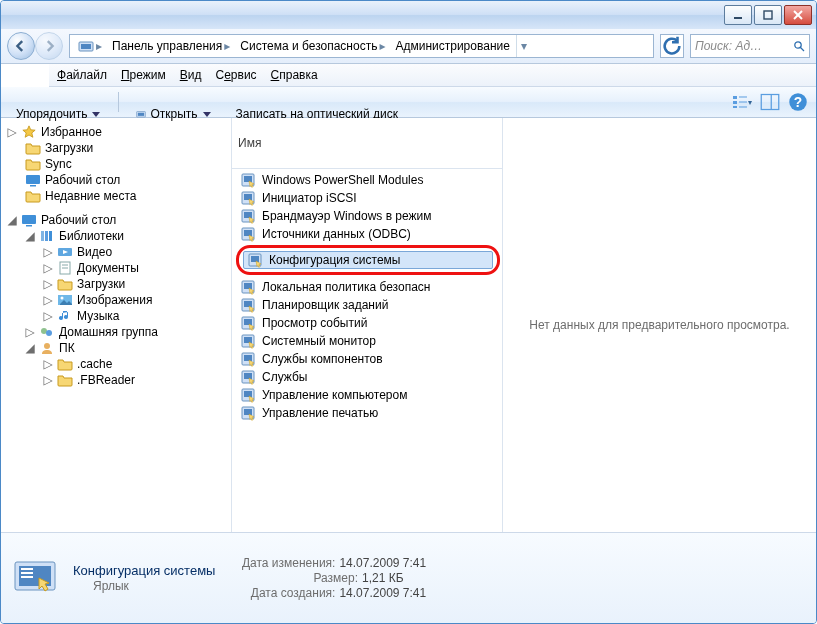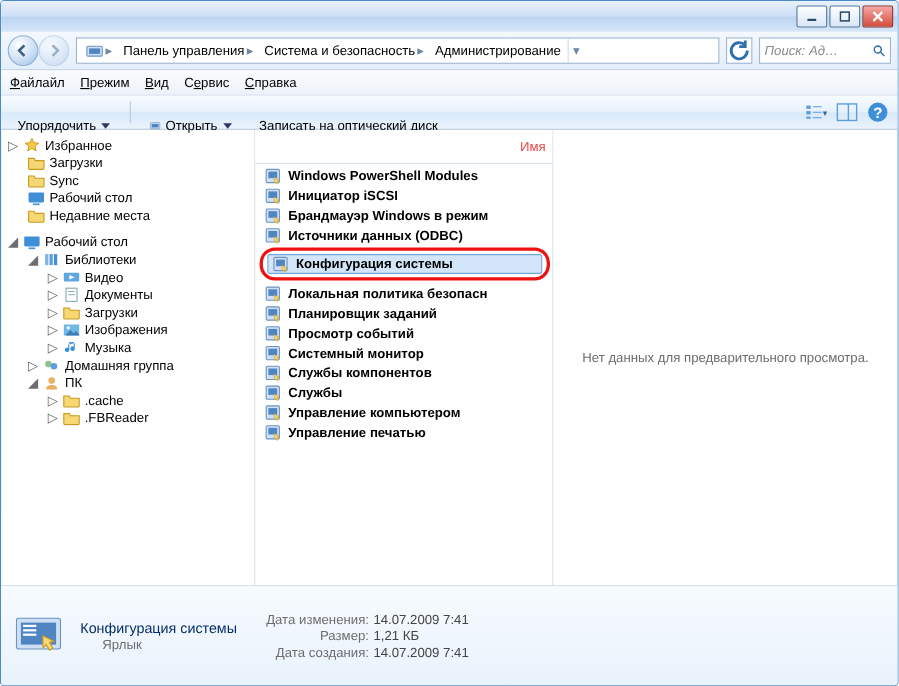--- a/index.html
+++ b/index.html
@@ -16,59 +16,59 @@
   .navcircle.disabled{opacity:.45;}
   .navcircle svg{width:12px;height:12px;}
   .breadcrumb{flex:1;height:22px;border:1px solid #9bb5d2;background:#fff;display:flex;align-items:center;padding:0 4px;gap:2px;}
   .bc-seg{display:flex;align-items:center;gap:2px;padding:0 4px;cursor:default;white-space:nowrap;}
   .bc-chev{color:#6b87a4;}
   .bc-drop{width:14px;display:flex;justify-content:center;color:#6b87a4;border-left:1px solid #cfdde9;height:100%;align-items:center;}
   .refresh{width:22px;height:22px;border:1px solid #9bb5d2;background:#fff;display:flex;align-items:center;justify-content:center;color:#2f6fb0;cursor:default;}
   .search{width:110px;height:22px;border:1px solid #9bb5d2;background:#fff;display:flex;align-items:center;padding:0 4px;color:#8a8a8a;font-style:italic;gap:4px;}
   .search svg{width:12px;height:12px;color:#2f6fb0;}
   
-  .menubar{height:22px;background:linear-gradient(#fbfcfe,#ecf2fa);border-bottom:1px solid #cdd9e9;display:flex;align-items:center;padding:0 8px;gap:14px;}
+  .menubar{height:22px;background:linear-gradient(#fbfcfe,#ecf2fa);border-bottom:1px solid #cdd9e9;display:flex;align-items:center;padding:0 8px;gap:14px;margin-left:48px;}
   .menubar span{cursor:default;}
   .menubar span u{text-decoration:underline;}
   
   .toolbar{height:30px;background:linear-gradient(#f7fbff,#e7f1fc 48%,#d9e9f9 52%,#eaf3fd);border-bottom:1px solid #b6c8dd;display:flex;align-items:center;padding:0 8px;gap:10px;}
   .tbtn{display:flex;align-items:center;gap:4px;padding:2px 6px;cursor:default;border:1px solid transparent;border-radius:2px;margin-top:24px;}
   .tbtn svg{width:10px;height:10px;}
   .tool-right{margin-left:auto;display:flex;gap:8px;align-items:center;color:#336699;}
   .tool-right .ico{width:20px;height:20px;display:flex;align-items:center;justify-content:center;cursor:default;}
   .divider{width:1px;height:20px;background:#b6c8dd;}
   
   .body{flex:1;display:flex;overflow:hidden;border-bottom:1px solid #cdd9e9;}
   .tree{width:222px;border-right:1px solid #dbe4ef;padding:6px 4px;overflow:auto;}
   .tgroup{margin-bottom:8px;}
   .titem{display:flex;align-items:center;gap:4px;padding:1px 2px;cursor:default;white-space:nowrap;}
   .tarrow{width:10px;color:#6e6e6e;display:inline-flex;justify-content:center;}
   .tindent{width:14px;display:inline-block;}
   .fldr{width:16px;height:14px;display:inline-flex;align-items:center;justify-content:center;}
   .fldr svg{width:16px;height:14px;}
   
   .listwrap{flex:0 0 270px;border-right:1px solid #dbe4ef;display:flex;flex-direction:column;}
-  .listhead{display:flex;border-bottom:1px solid #dbe4ef;padding:8px 6px;color:#ef4444;background:#fff;justify-content:flex-end;}
+  .listhead{display:flex;border-bottom:1px solid #dbe4ef;padding:18px 6px;color:#404040;background:#fff;}
   .listhead span{cursor:default;}
-  .listbody{flex:1;overflow:auto;padding:2px 0 6px 4px;font-weight:bold;}
+  .listbody{flex:1;overflow:auto;padding:2px 0 6px 4px;}
   .litem{display:flex;align-items:center;gap:6px;padding:1px 4px;cursor:default;white-space:nowrap;}
   .litem.sel{background:#d3e5f9;border:1px solid #7aa7d8;border-radius:2px;padding:0 3px;}
   .callout{border:3px solid #e11; border-radius:14px; padding:3px 4px; margin:2px 2px 3px 0;}
   .litem .ic{width:16px;height:16px;display:inline-flex;align-items:center;justify-content:center;}
   .litem .ic svg{width:16px;height:16px;}
   .preview{flex:1;display:flex;align-items:center;justify-content:center;color:#6d6d6d;text-align:center;padding:8px;}
   
   .details{height:78px;background:linear-gradient(#f7fbff,#e9f2fc);display:flex;align-items:center;padding:6px 10px;gap:14px;}
   .details .bigicon{width:48px;height:48px;position:relative;}
   .details .bigicon svg{width:48px;height:48px;}
   .dtext{display:flex;flex-direction:column;gap:1px;}
   .dtitle{font-size:13px;color:#062f66;}
   .dsub{color:#6d6d6d;margin-left:20px;}
   .dprops{display:flex;flex-direction:column;gap:1px;color:#444;margin-left:6px;}
-  .dprops .row{display:flex;gap:4px;}
+  .dprops .row{display:flex;gap:4px;justify-content:center;}
   .dprops .lbl{color:#6d6d6d;text-align:right;min-width:100px;}
   
   .fav{fill:#f5c846;stroke:#c89a1f;}
   .fold{fill:#f7d774;stroke:#c89a1f;}
 </style>
 </head>
 <body>
 
 <div class="window">
 

